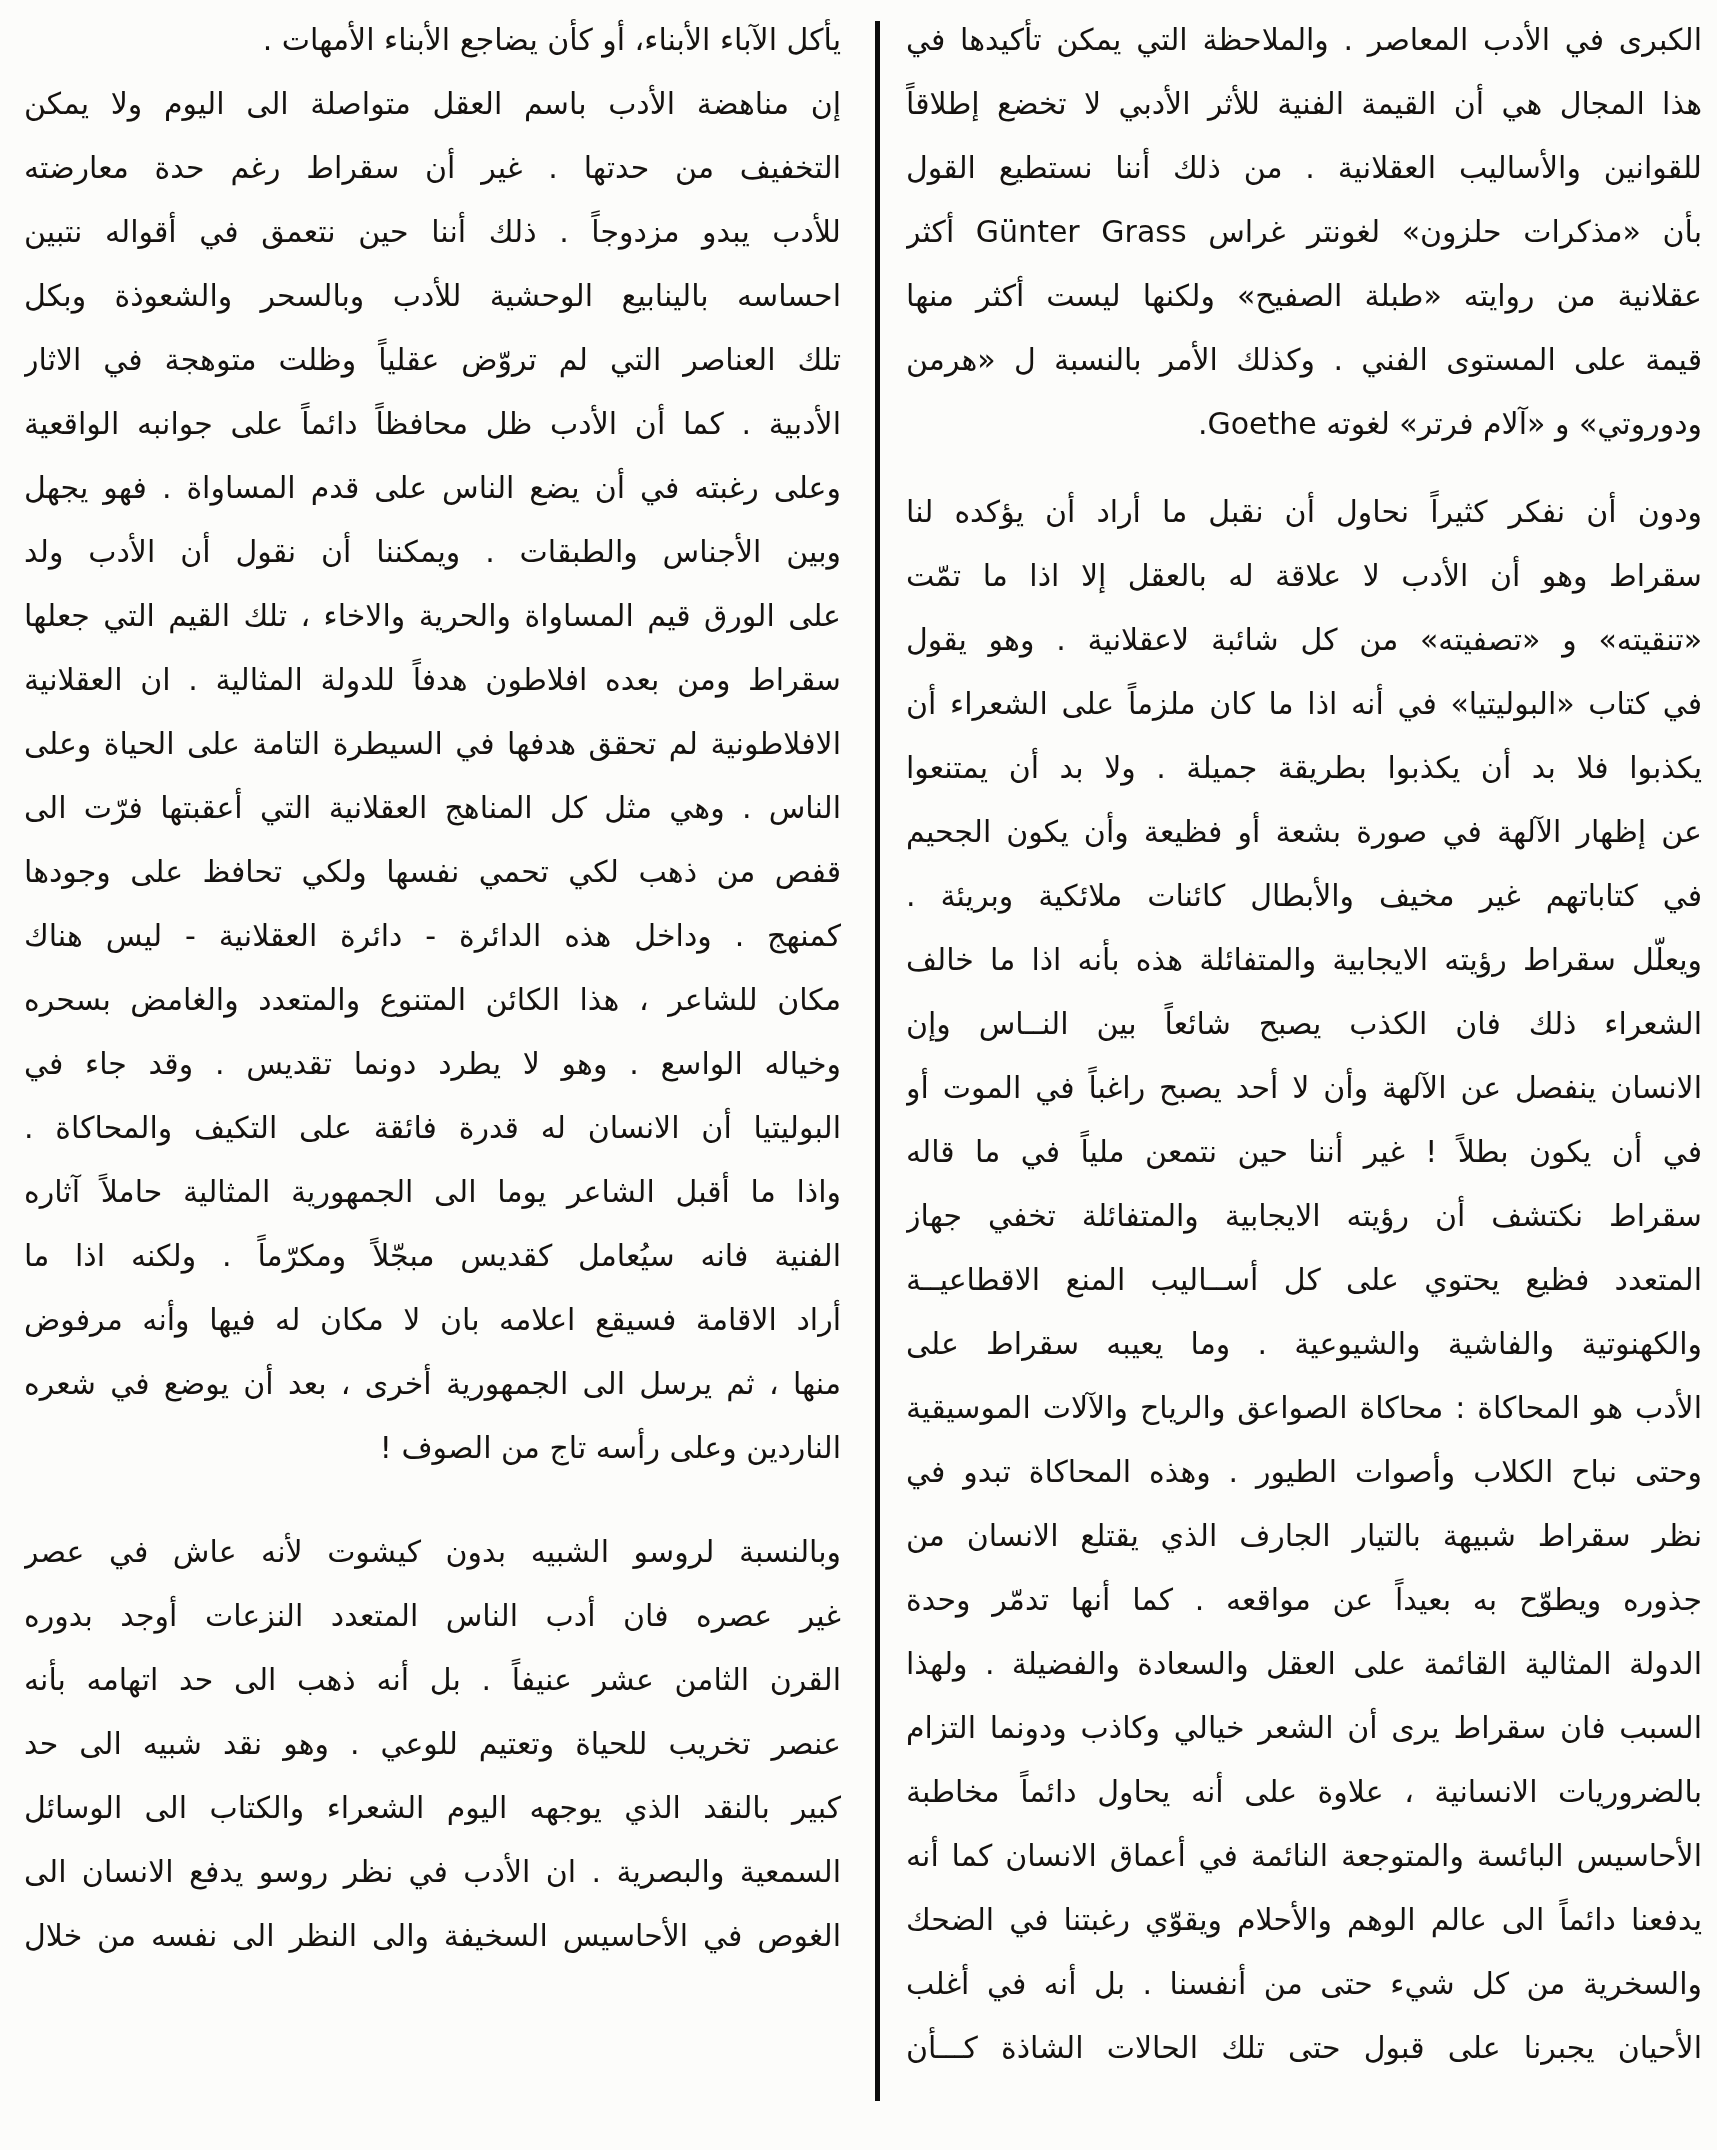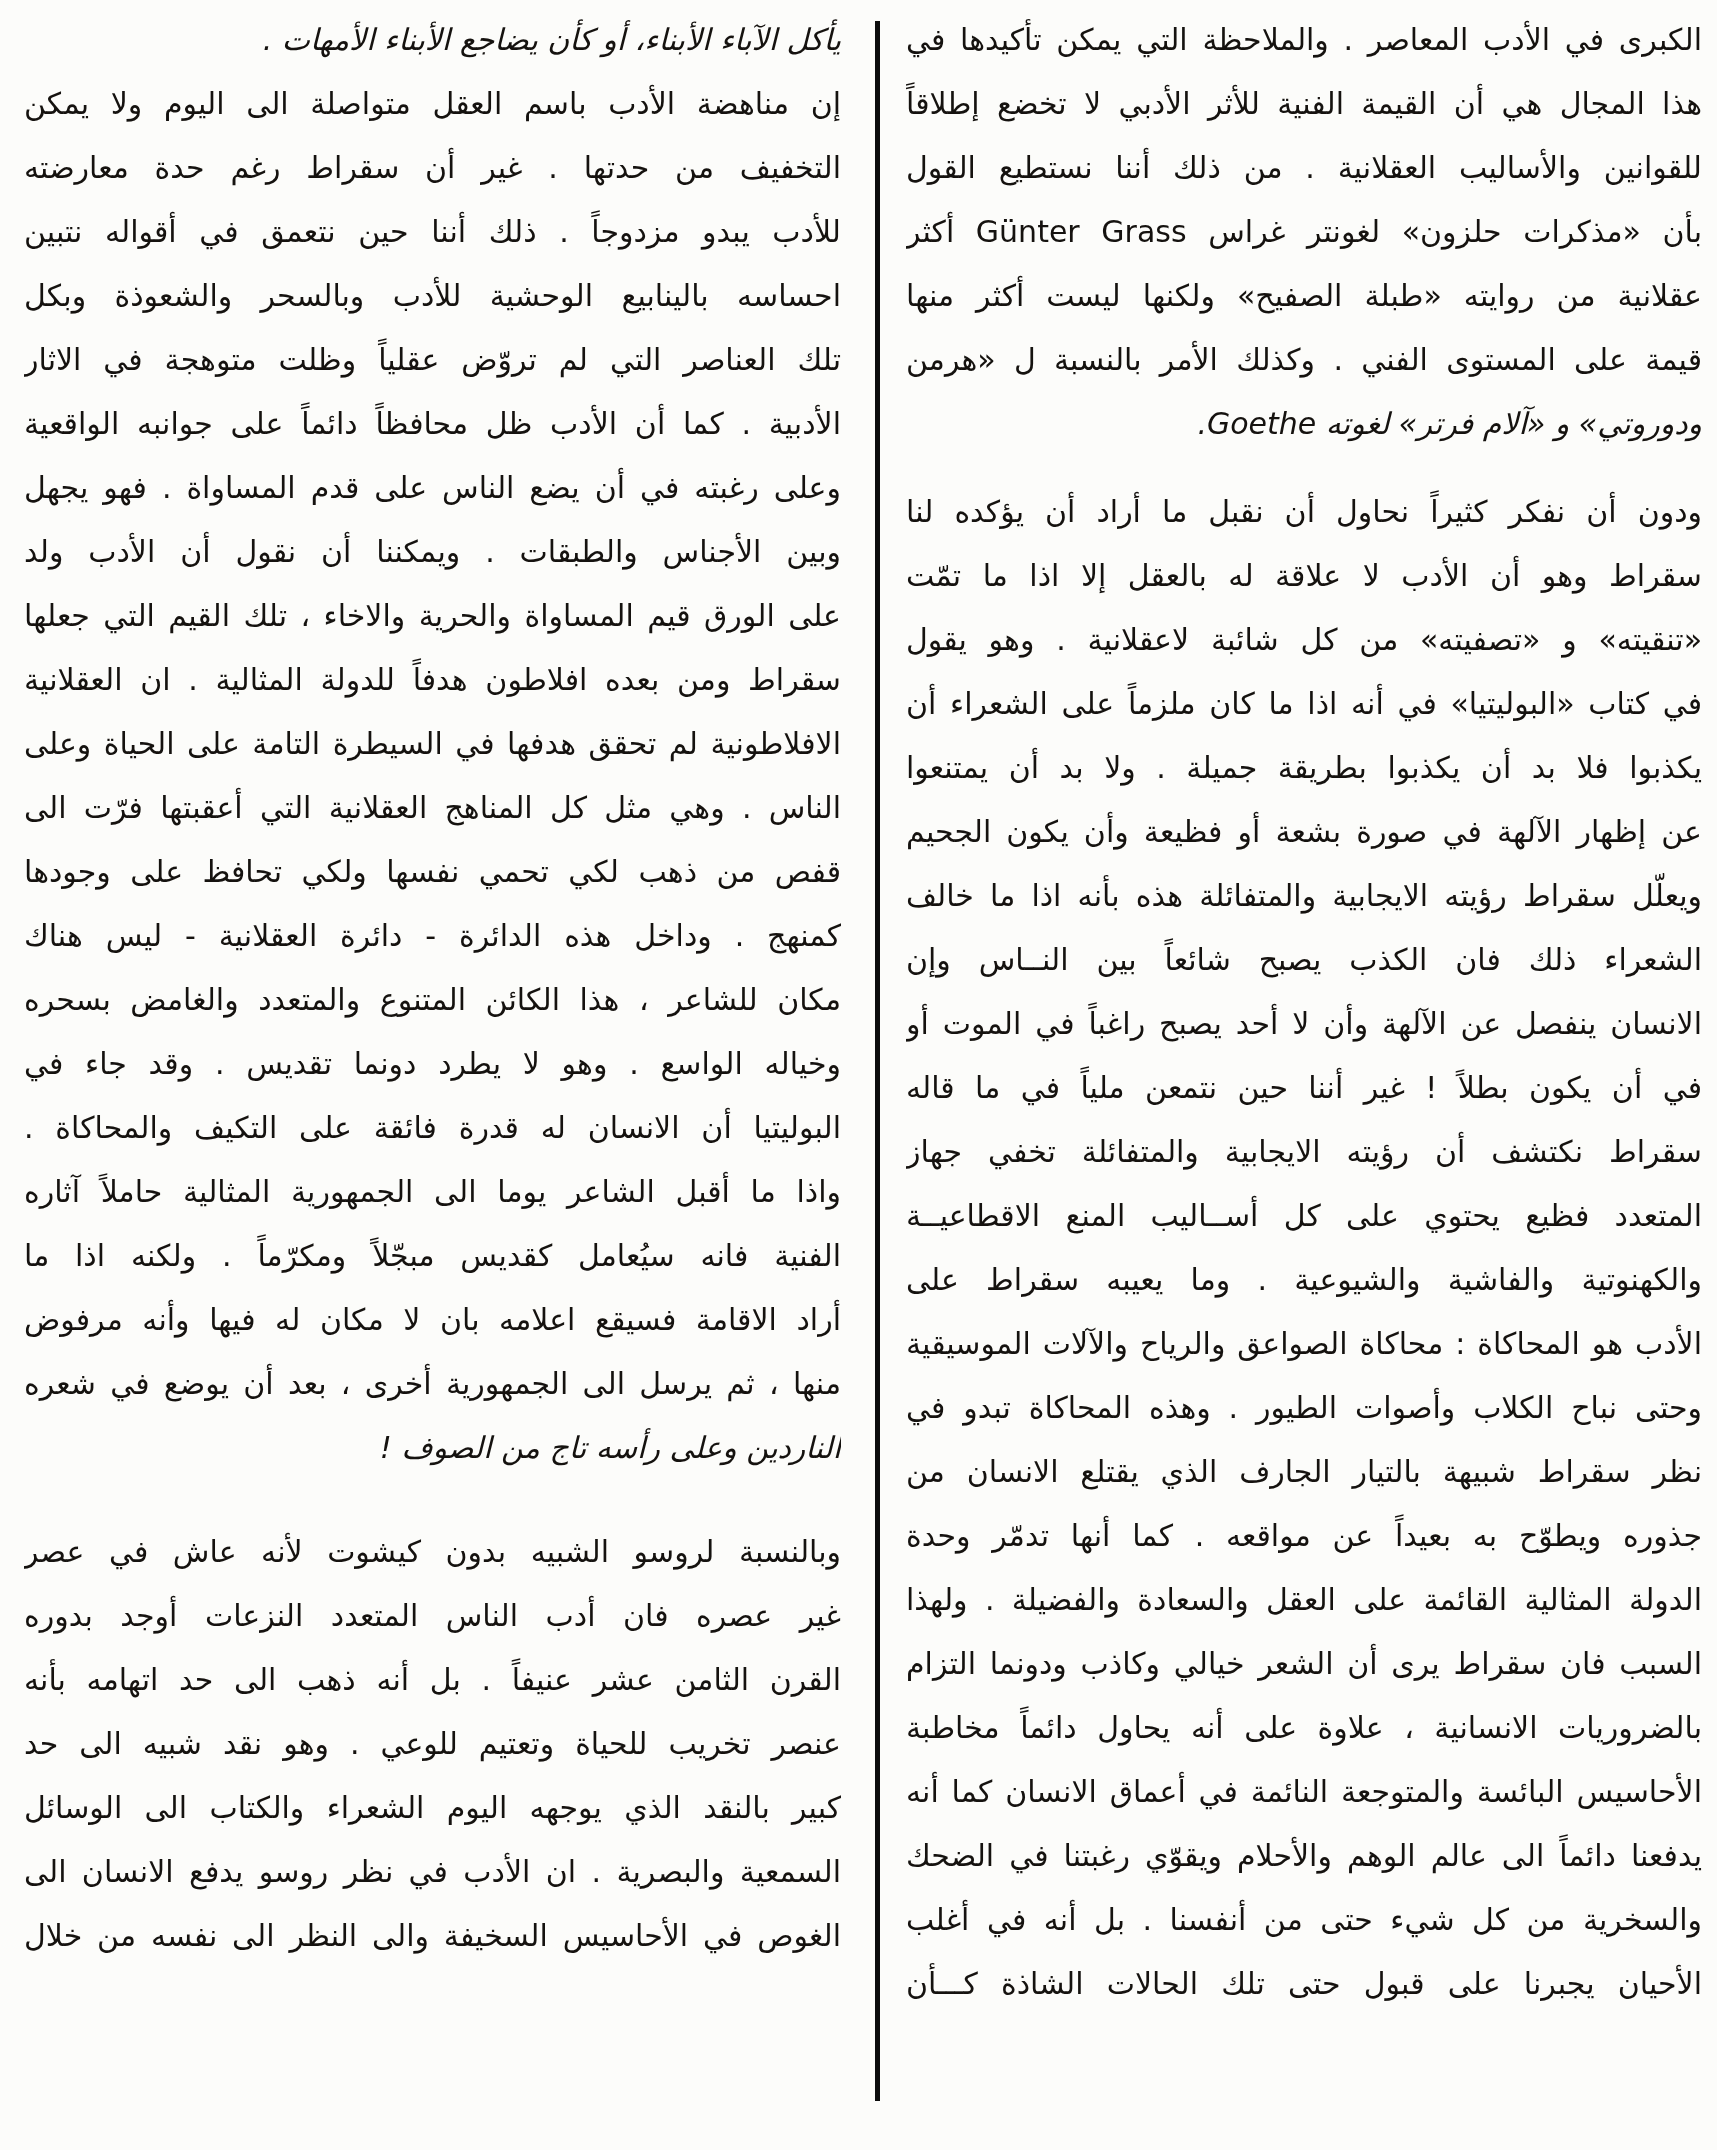--- a/index.html
+++ b/index.html
@@ -37,21 +37,21 @@
   .paragraph{ margin:0; padding:0; }
   .line{
     height:64px;
     line-height:64px;
     text-align:justify;
     text-align-last:justify;
     overflow:hidden;
     white-space:normal;
   }
   
-  .para-end .line:last-child{ text-align-last:right;font-style:italic; }
+  .para-end .line:last-child{ text-align-last:right; }
   .col-right .gap-before{ margin-top:24px; }
   .col-left  .gap-before{ margin-top:40px; }
 </style>
 </head>
 <body>
 
 <div class="page">
   <div class="divider"></div>
   <div class="column col-right" id="col-right">
       <div class="paragraph para-end">
@@ -63,20 +63,21 @@
         <div class="line">قيمة على المستوى الفني . وكذلك الأمر بالنسبة ل «هرمن</div>
         <div class="line">ودوروتي» و «آلام فرتر» لغوته Goethe.</div>
       </div>
       <div class="paragraph gap-before">
         <div class="line">ودون أن نفكر كثيراً نحاول أن نقبل ما أراد أن يؤكده لنا</div>
         <div class="line">سقراط وهو أن الأدب لا علاقة له بالعقل إلا اذا ما تمّت</div>
         <div class="line">«تنقيته» و «تصفيته» من كل شائبة لاعقلانية . وهو يقول</div>
         <div class="line">في كتاب «البوليتيا» في أنه اذا ما كان ملزماً على الشعراء أن</div>
         <div class="line">يكذبوا فلا بد أن يكذبوا بطريقة جميلة . ولا بد أن يمتنعوا</div>
         <div class="line">عن إظهار الآلهة في صورة بشعة أو فظيعة وأن يكون الجحيم</div>
+        <div class="line">في كتاباتهم غير مخيف والأبطال كائنات ملائكية وبريئة .</div>
         <div class="line">ويعلّل سقراط رؤيته الايجابية والمتفائلة هذه بأنه اذا ما خالف</div>
         <div class="line">الشعراء ذلك فان الكذب يصبح شائعاً بين النــاس وإن</div>
         <div class="line">الانسان ينفصل عن الآلهة وأن لا أحد يصبح راغباً في الموت أو</div>
         <div class="line">في أن يكون بطلاً ! غير أننا حين نتمعن ملياً في ما قاله</div>
         <div class="line">سقراط نكتشف أن رؤيته الايجابية والمتفائلة تخفي جهاز</div>
         <div class="line">المتعدد فظيع يحتوي على كل أســاليب المنع الاقطاعيــة</div>
         <div class="line">والكهنوتية والفاشية والشيوعية . وما يعيبه سقراط على</div>
         <div class="line">الأدب هو المحاكاة : محاكاة الصواعق والرياح والآلات الموسيقية</div>
         <div class="line">وحتى نباح الكلاب وأصوات الطيور . وهذه المحاكاة تبدو في</div>
         <div class="line">نظر سقراط شبيهة بالتيار الجارف الذي يقتلع الانسان من</div>

